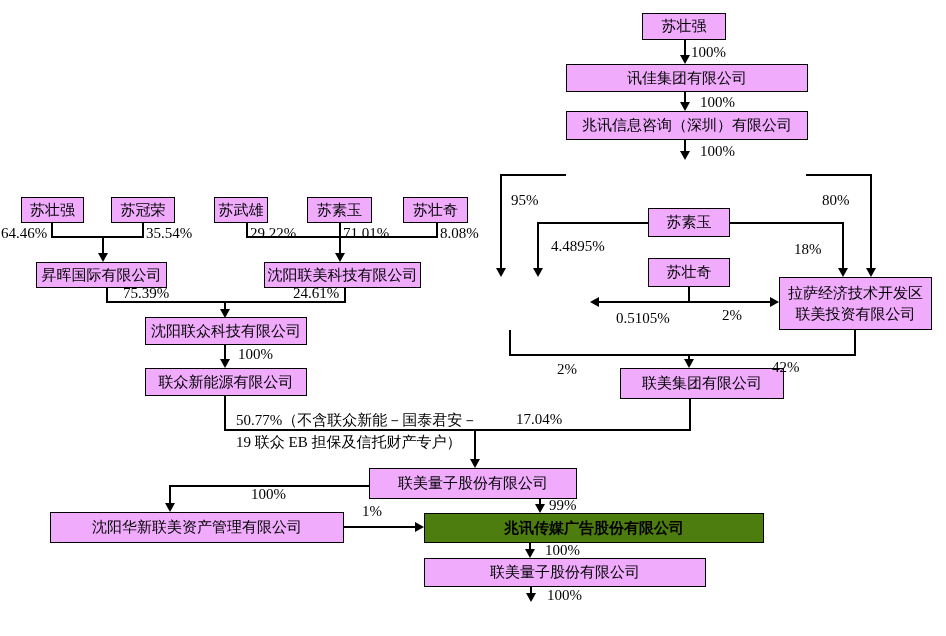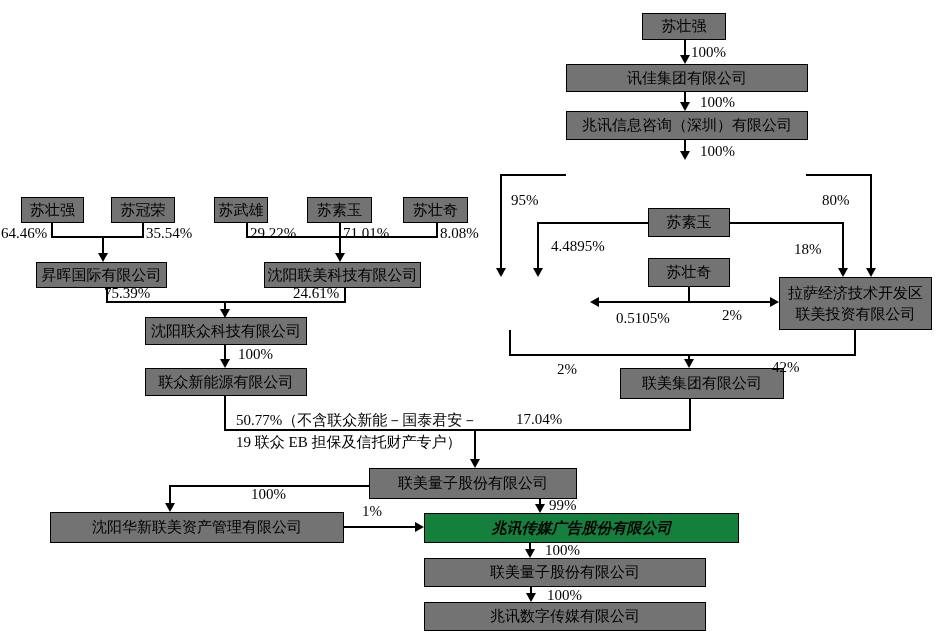--- a/index.html
+++ b/index.html
@@ -2,21 +2,21 @@
 <html><head>
 <meta charset="utf-8">
 <style>
   html,body { margin:0; padding:0; background:#fff; }
   #canvas {
     position:relative; width:946px; height:636px; background:#fff;
     font-family:"Liberation Serif","DejaVu Serif",serif; color:#000;
     overflow:hidden;
   }
   .node {
-    position:absolute; border:1.5px solid #000; background:#737373;
+    position:absolute; border:1.5px solid #000; background:#f0abfc;
     display:flex; align-items:center; justify-content:center;
     text-align:center; font-size:15px; line-height:1.35;
     box-sizing:border-box; padding:0 2px;
   }
   .node.highlight { font-weight:bold; }
   .lbl { position:absolute; font-size:15px; line-height:1.05; white-space:nowrap; }
   .h { position:absolute; height:2px; background:#000; }
   .v { position:absolute; width:2px; background:#000; }
   .arr { position:absolute; width:0; height:0; }
   .arr.d { border-left:5px solid transparent; border-right:5px solid transparent; border-top:9px solid #000; }
@@ -114,33 +114,32 @@
   <div class="node" style="left:36px;top:262px;width:131px;height:26px">昇晖国际有限公司</div>
   <div class="node" style="left:264px;top:262px;width:157px;height:26px">沈阳联美科技有限公司</div>
   <div class="node" style="left:145px;top:317px;width:162px;height:28px">沈阳联众科技有限公司</div>
   <div class="node" style="left:145px;top:368px;width:162px;height:28px">联众新能源有限公司</div>
   <div class="node" style="left:648px;top:208px;width:82px;height:29px">苏素玉</div>
   <div class="node" style="left:648px;top:258px;width:82px;height:29px">苏壮奇</div>
   <div class="node" style="left:779px;top:277px;width:153px;height:53px">拉萨经济技术开发区联美投资有限公司</div>
   <div class="node" style="left:620px;top:368px;width:164px;height:31px">联美集团有限公司</div>
   <div class="node" style="left:369px;top:468px;width:208px;height:31px">联美量子股份有限公司</div>
   <div class="node" style="left:50px;top:512px;width:294px;height:31px">沈阳华新联美资产管理有限公司</div>
-  <div class="node highlight" style="left: 424px; top: 513px; width: 315px; height: 30px; background: #15803d; font-style: italic;">兆讯传媒广告股份有限公司</div>
+  <div class="node highlight" style="left: 424px; top: 513px; width: 340px; height: 30px; background: #4d7c0f;">兆讯传媒广告股份有限公司</div>
   <div class="node" style="left:424px;top:558px;width:282px;height:29px">联美量子股份有限公司</div>
-  <div class="node" style="left:424px;top:602px;width:282px;height:29px">兆讯数字传媒有限公司</div>
 
   <span class="lbl" style="left:691px;top:45px">100%</span>
   <span class="lbl" style="left:700px;top:95px">100%</span>
   <span class="lbl" style="left:700px;top:144px">100%</span>
   <span class="lbl" style="left:1px;top:226px">64.46%</span>
   <span class="lbl" style="left:146px;top:226px">35.54%</span>
   <span class="lbl" style="left:250px;top:226px">29.22%</span>
   <span class="lbl" style="left:343px;top:226px">71.01%</span>
   <span class="lbl" style="left:440px;top:226px">8.08%</span>
-  <span class="lbl" style="left:104px;top:286px">75.39%</span>
+  <span class="lbl" style="left:123px;top:286px">75.39%</span>
   <span class="lbl" style="left:293px;top:286px">24.61%</span>
   <span class="lbl" style="left:238px;top:347px">100%</span>
   <span class="lbl" style="left:511px;top:193px">95%</span>
   <span class="lbl" style="left:822px;top:193px">80%</span>
   <span class="lbl" style="left:551px;top:239px">4.4895%</span>
   <span class="lbl" style="left:794px;top:242px">18%</span>
   <span class="lbl" style="left:616px;top:311px">0.5105%</span>
   <span class="lbl" style="left:722px;top:308px">2%</span>
   <span class="lbl" style="left:557px;top:362px">2%</span>
   <span class="lbl" style="left:772px;top:360px">42%</span>

